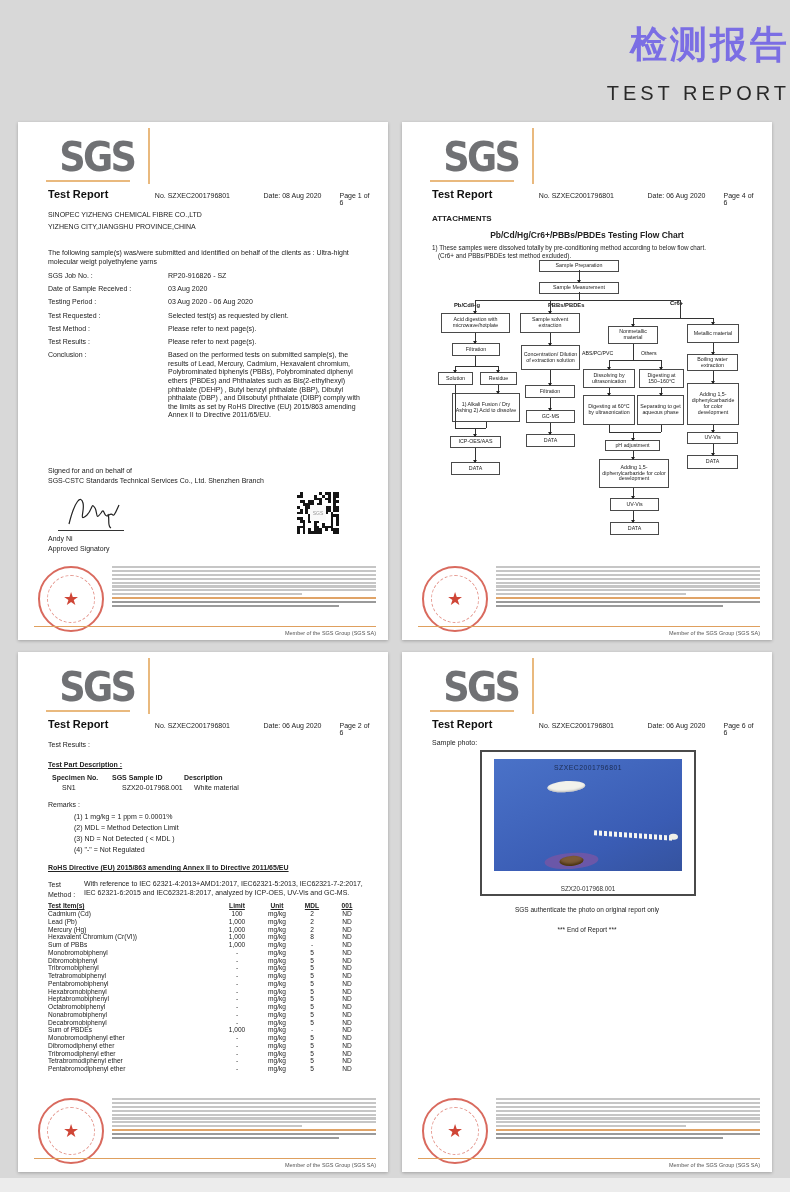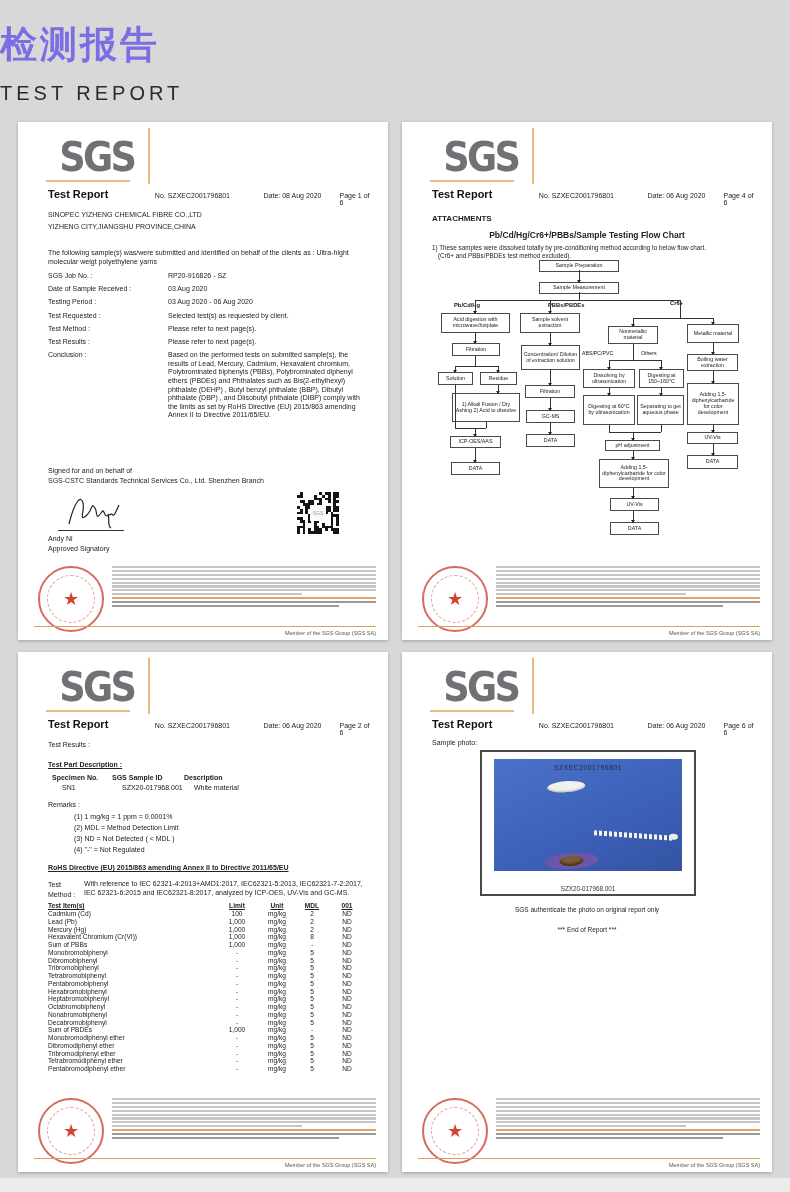--- a/index.html
+++ b/index.html
@@ -1,18 +1,18 @@
 <!DOCTYPE html>
 <html><head>
 <meta charset="utf-8">
 <style>
   html,body{margin:0;padding:0;}
   body{width:790px;height:1192px;background:#d8d8d8;position:relative;overflow:hidden;
        font-family:"Liberation Sans","DejaVu Sans",sans-serif;color:#222;}
-  .hdr{position:absolute;top:0;left:0;right:0;text-align:left;}
+  .hdr{position:absolute;top:0;left:0;right:0;text-align:right;padding-left:24px;}
   .hdr-zh{padding-top:20px;font-size:37px;font-weight:bold;color:#7b6ee4;letter-spacing:3px;}
   .hdr-en{margin-top:12px;font-size:20px;color:#2a2a2a;letter-spacing:4px;}
   .card{position:absolute;background:#ffffff;box-shadow:0 1px 3px rgba(0,0,0,.25);}
   #card1{left:18px;top:122px;width:370px;height:518px;}
   #card2{left:402px;top:122px;width:370px;height:518px;}
   #card3{left:18px;top:652px;width:370px;height:520px;}
   #card4{left:402px;top:652px;width:370px;height:520px;}
   .abs{position:absolute;}
   
   .sgs{position:absolute;left:38px;top:10px;width:110px;height:52px;}
@@ -410,21 +410,21 @@
     <i class="sgs-underline"></i>
     <i class="sgs-vline"></i>
   </div>
   <div class="dochead">
     <span class="tr">Test Report</span>
     <span class="no">No. SZXEC2001796801</span>
     <span class="dt">Date: 06 Aug 2020</span>
     <span class="pg">Page 4 of 6</span>
   </div>
   <div class="abs" style="left:30px;top:92px;font-size:8px;font-weight:bold;">ATTACHMENTS</div>
-  <div class="abs center" style="left:0;right:0;top:108px;font-size:8.5px;font-weight:bold;">Pb/Cd/Hg/Cr6+/PBBs/Sample Testing Flow Chart</div>
+  <div class="abs center" style="left:0;right:0;top:108px;font-size:8.5px;font-weight:bold;">Pb/Cd/Hg/Cr6+/PBBs/PBDEs Testing Flow Chart</div>
   <div class="abs" style="left:30px;top:122px;font-size:6.3px;">1) These samples were dissolved totally by pre-conditioning method according to below flow chart.</div>
   <div class="abs" style="left:36px;top:130px;font-size:6.3px;">(Cr6+ and PBBs/PBDEs test method excluded).</div>
 
   <div class="abs" style="inset:0;">
     <div class="fbox" style="left:137px;top:138px;width:80px;height:12px">Sample Preparation</div>
     <div class="fbox" style="left:137px;top:160px;width:80px;height:12px">Sample Measurement</div>
     <span class="flabel" style="left:52px;top:180px;">Pb/Cd/Hg</span>
     <span class="flabel" style="left:146px;top:180px;">PBBs/PBDEs</span>
     <span class="flabel" style="left:268px;top:178px;">Cr6+</span>
     <div class="fbox" style="left:39px;top:191px;width:69px;height:20px">Acid digestion with microwave/hotplate</div>

